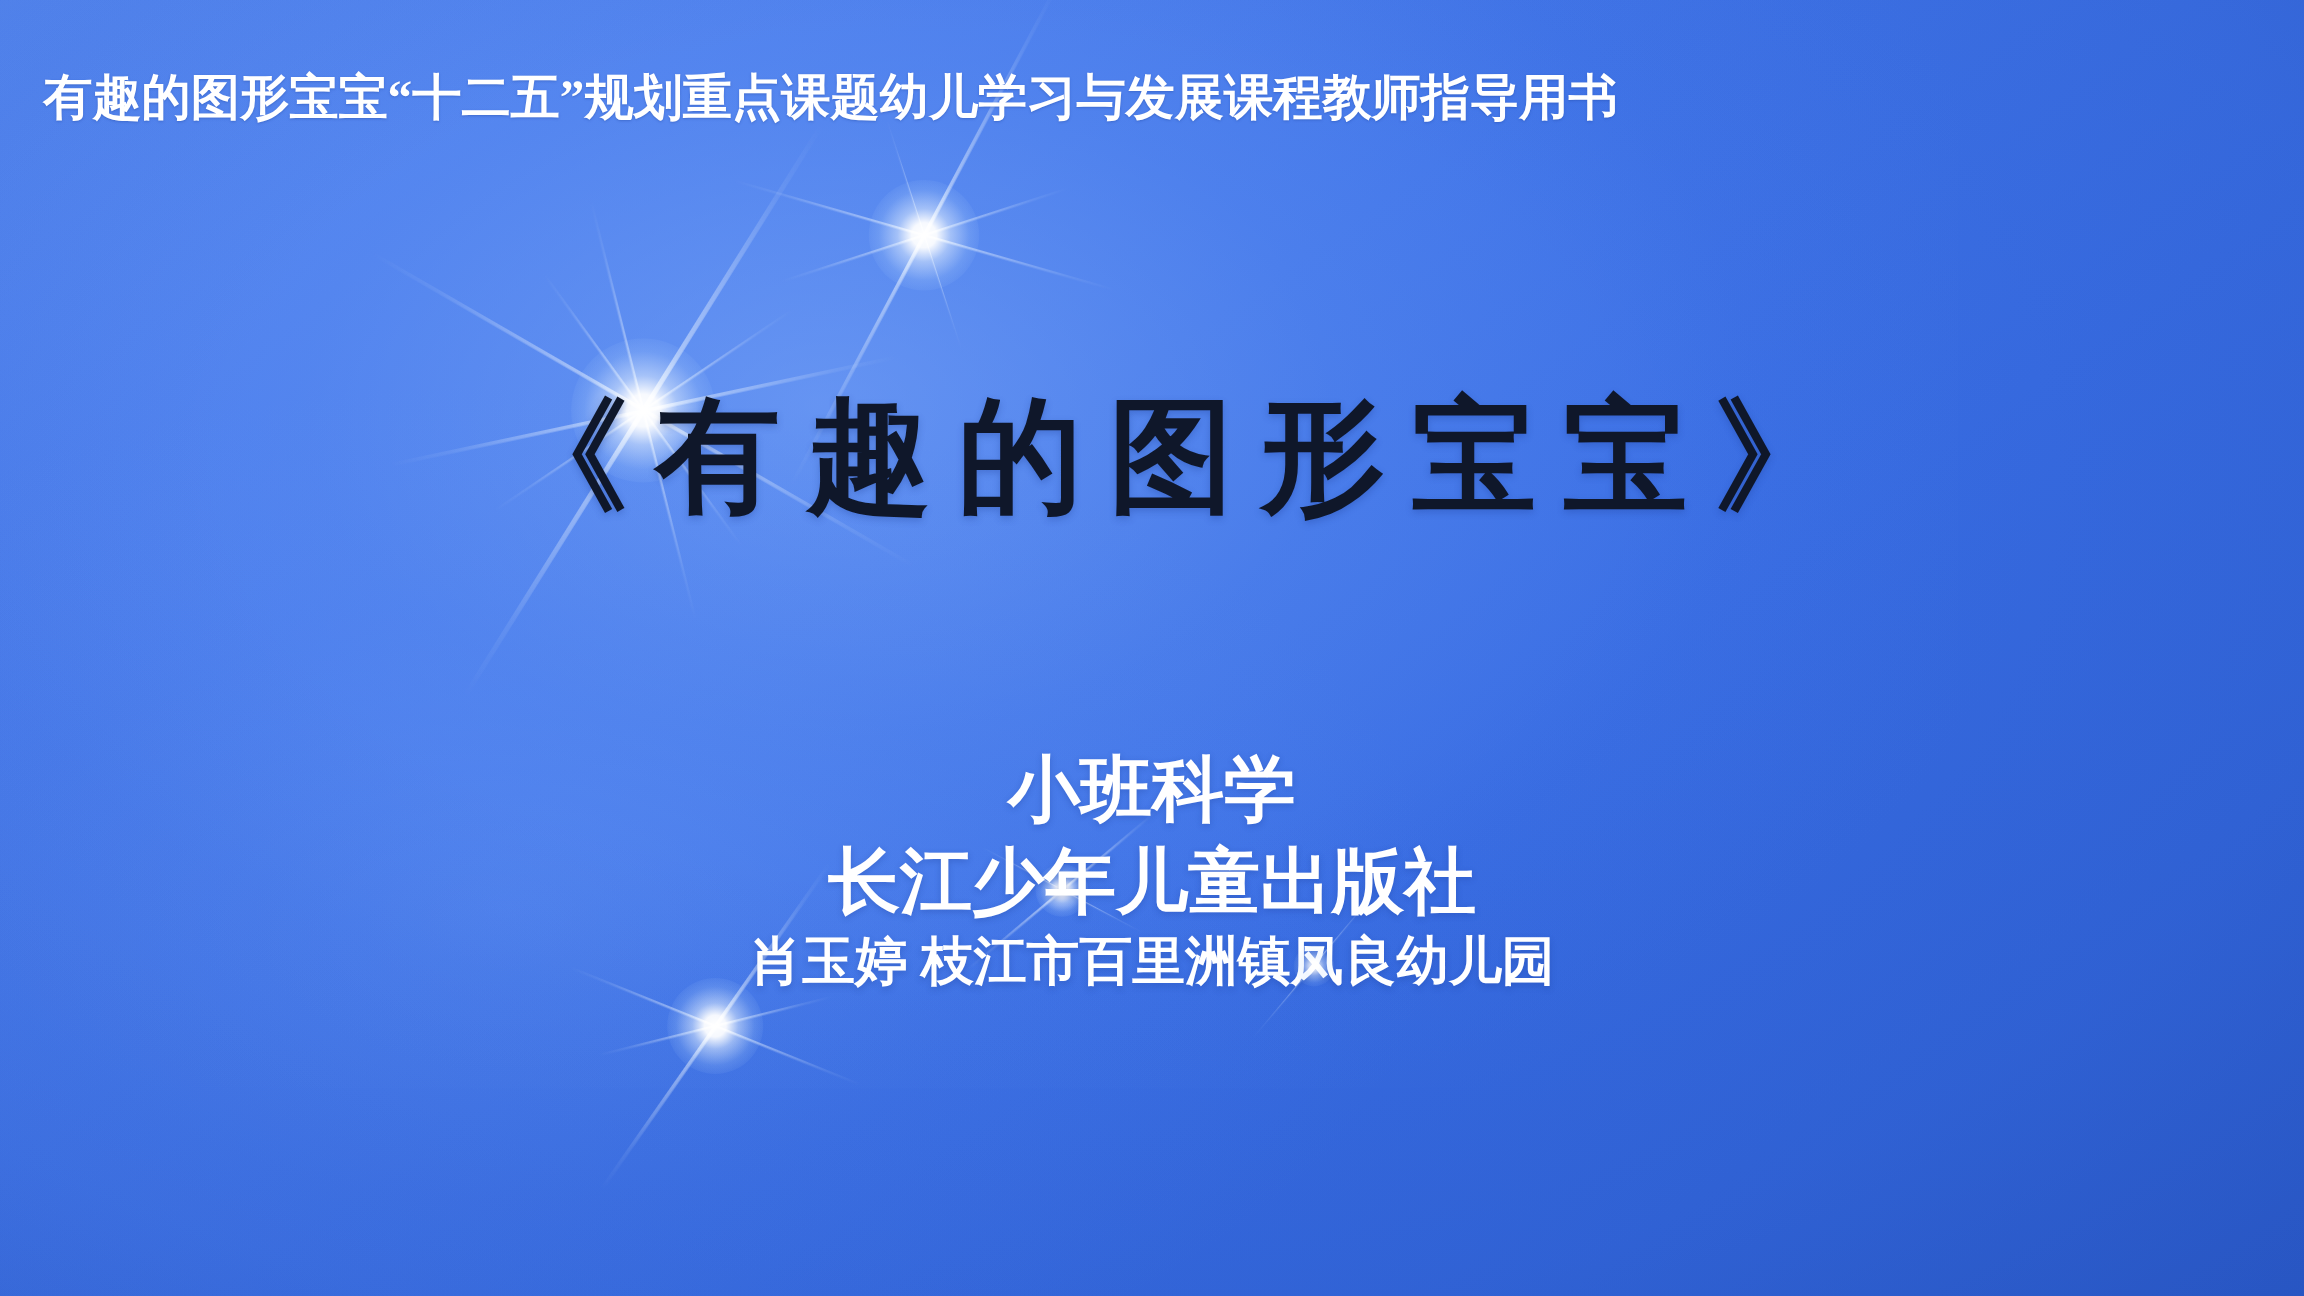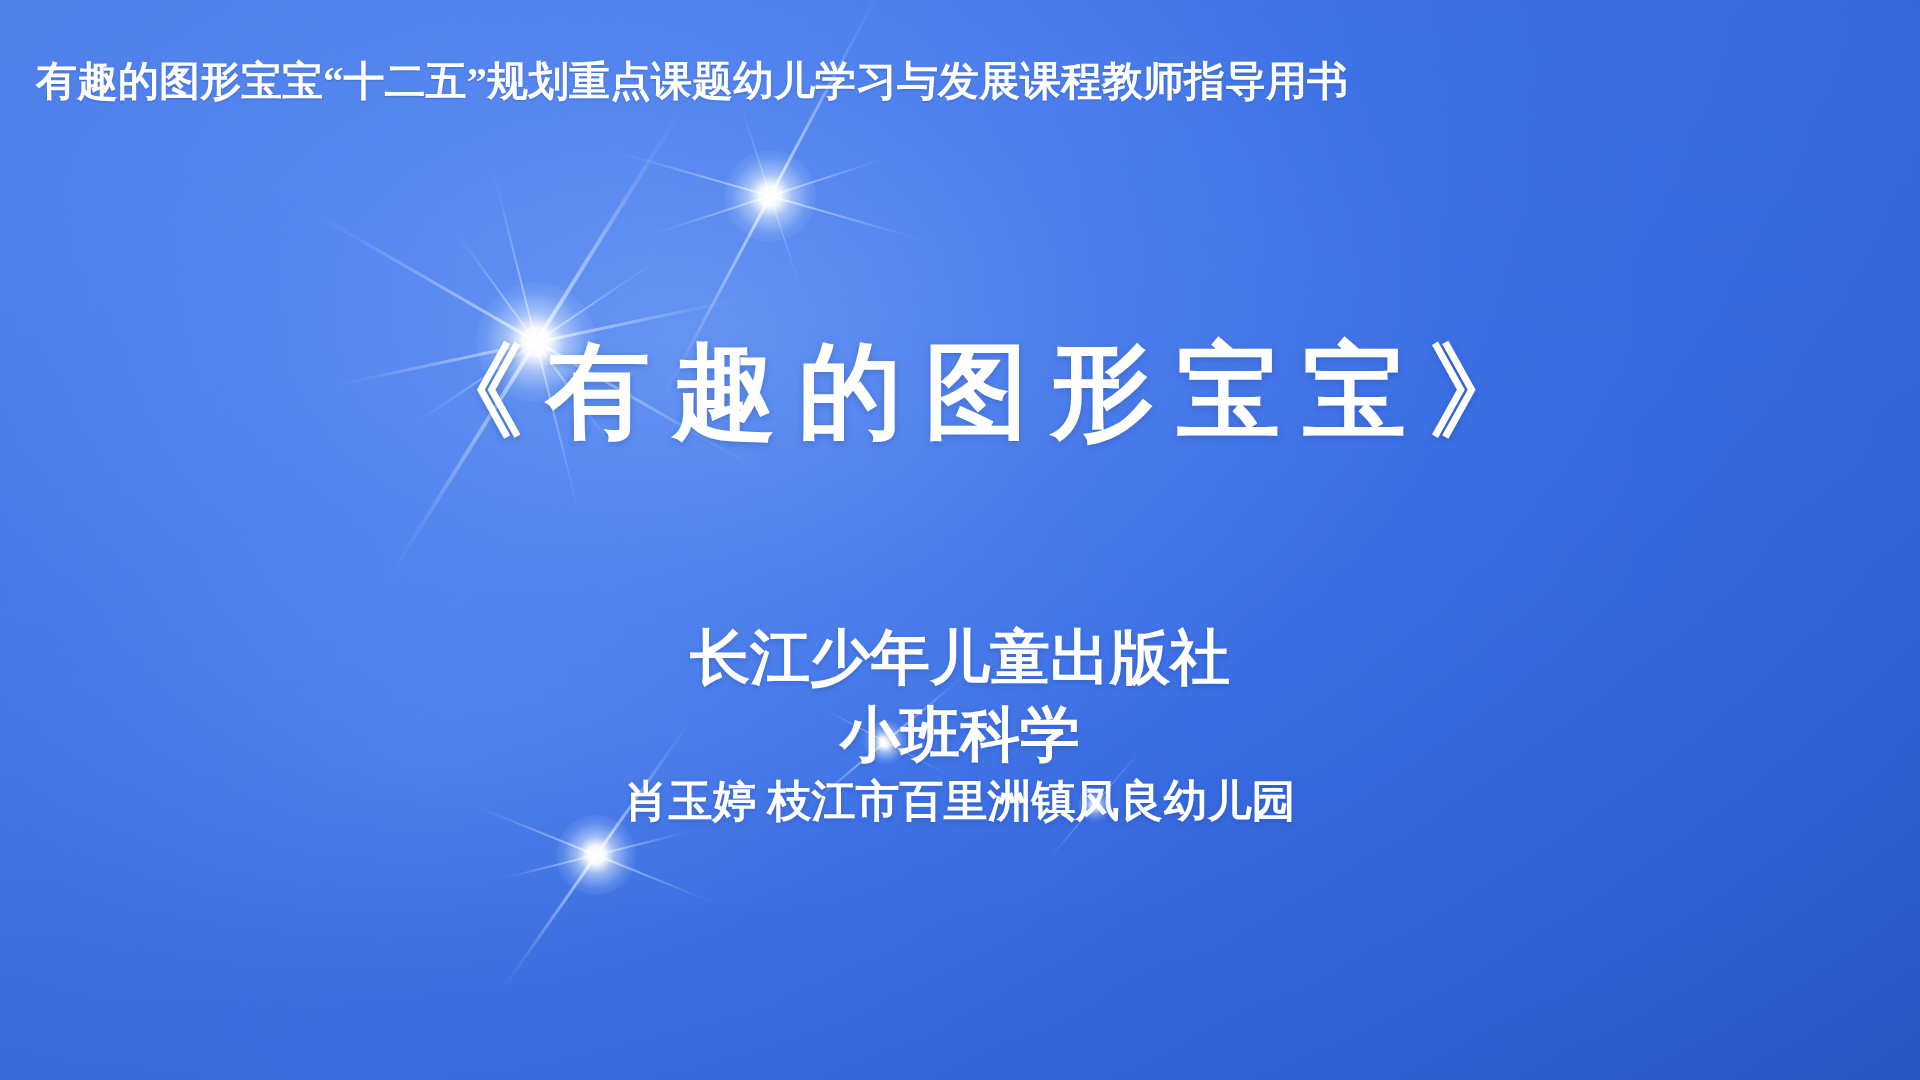--- a/index.html
+++ b/index.html
@@ -140,23 +140,23 @@
     font-weight: bold;
     letter-spacing: 0px;
     white-space: nowrap;
     text-shadow: 0 1px 2px rgba(25,60,150,0.35);
   }
 
   .main-title {
     position: absolute;
     left: 0;
     right: 0;
-    top: 340px;
+    top: 330px;
     text-align: center;
-    color: #ffffff;
+    color: #0f172a;
     font-size: 104px;
     font-weight: bold;
     letter-spacing: 22px;
     text-indent: 22px;
     line-height: 1.0;
     text-shadow: 0 2px 6px rgba(25,60,150,0.30);
     margin-left: 32px;
   }
 
   .subtitle-block {
@@ -208,22 +208,22 @@
     <div class="core"></div>
   </div>
 
   <div class="content">
 
     <div class="header-line">有趣的图形宝宝“十二五”规划重点课题幼儿学习与发展课程教师指导用书</div>
 
     <div class="main-title">《有趣的图形宝宝》</div>
 
     <div class="subtitle-block">
+      <div class="sub-line sub-line-1">小班科学</div>
       <div class="sub-line sub-line-2">长江少年儿童出版社</div>
-      <div class="sub-line sub-line-1">小班科学</div>
       <div class="sub-line sub-line-3">肖玉婷 枝江市百里洲镇凤良幼儿园</div>
     </div>
 
   </div>
 
   <div class="flare" id="flare-d">
     <div class="ray r1"></div>
     <div class="ray r2"></div>
     <div class="ray r3"></div>
     <div class="core"></div>

